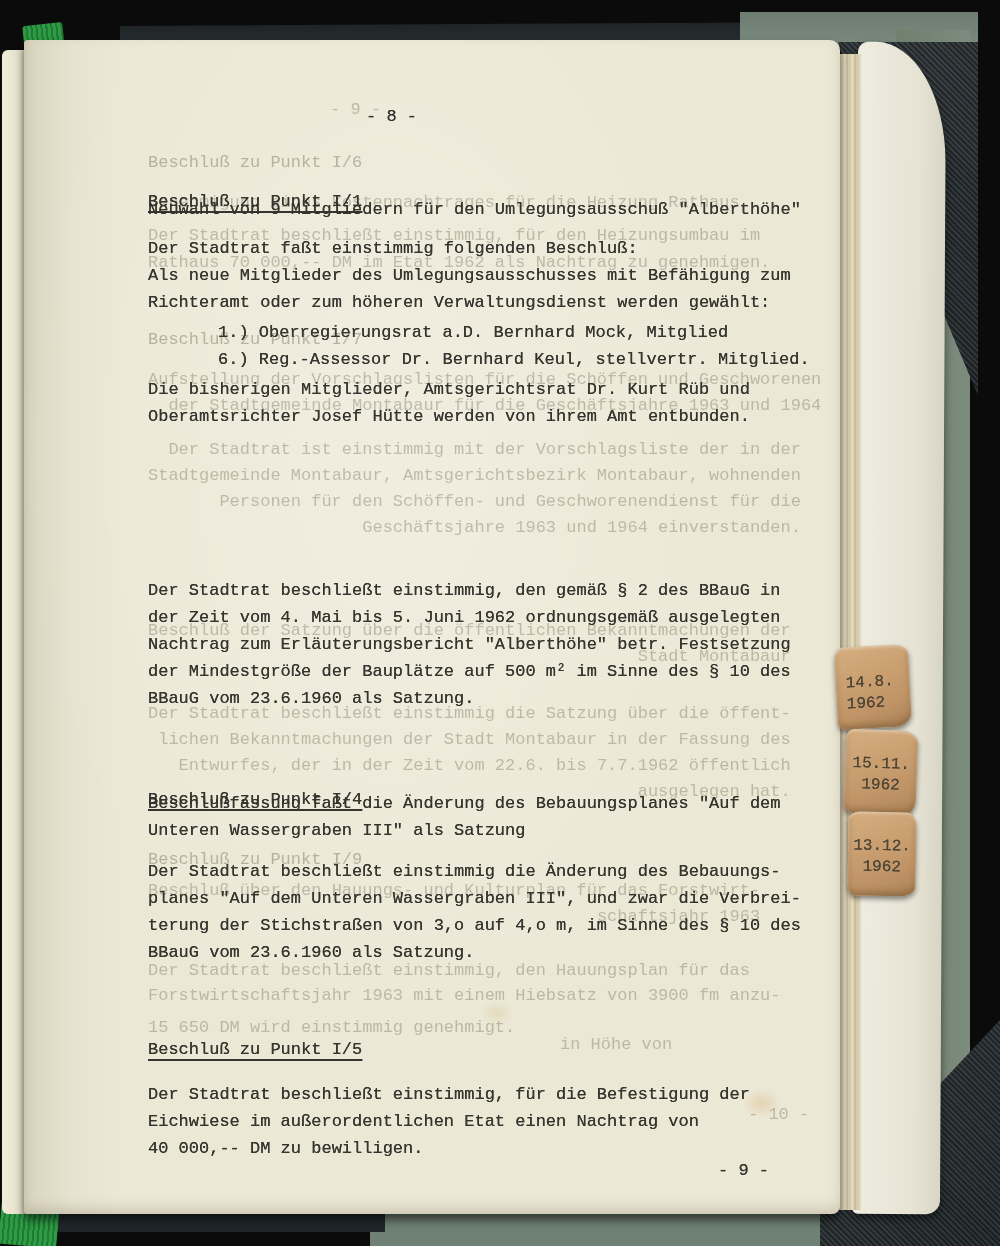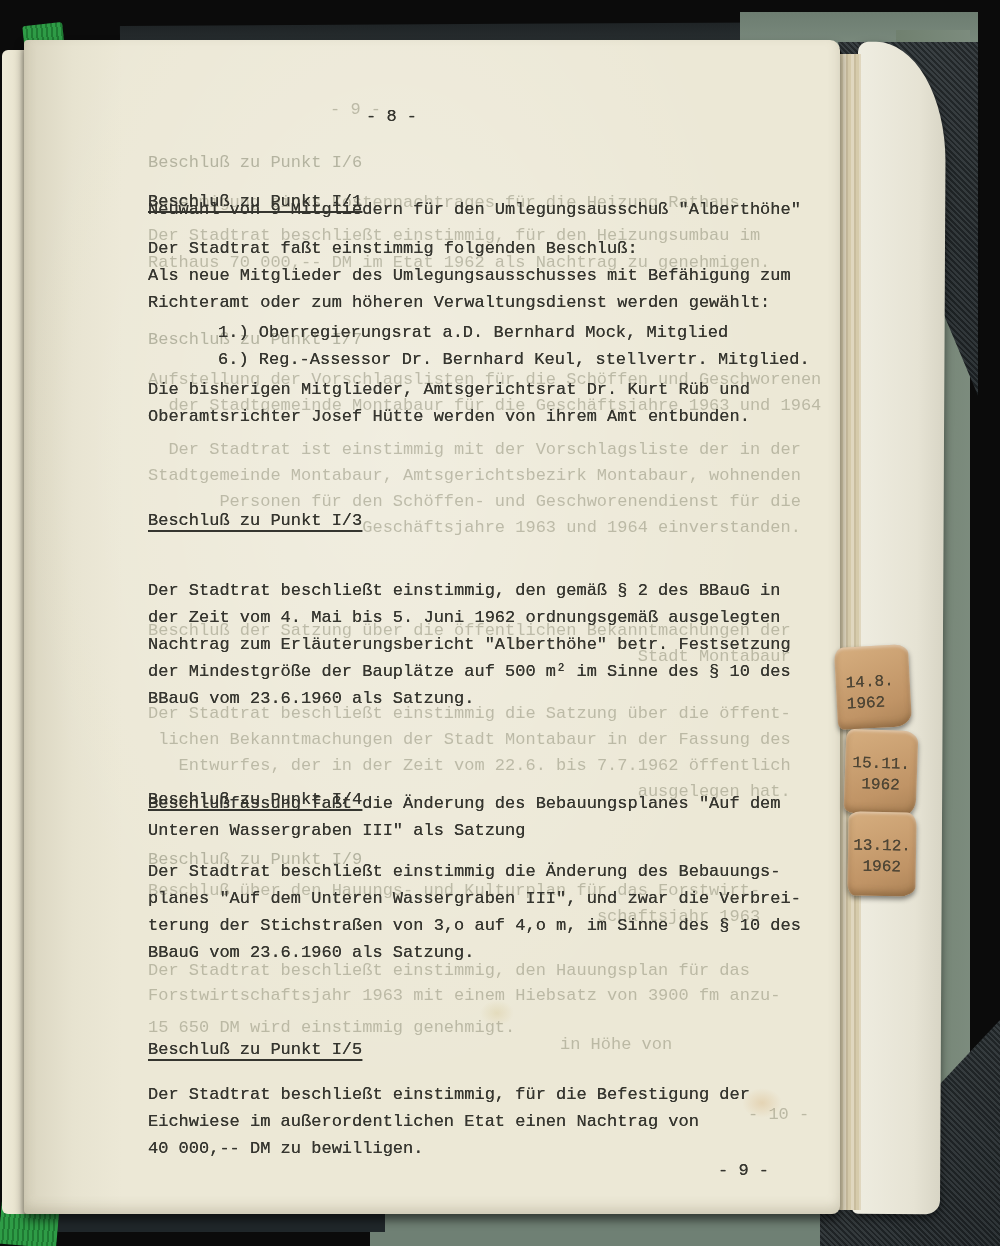--- a/index.html
+++ b/index.html
@@ -118,21 +118,20 @@
     <div class="typed heading" style="left:148px;top:162px">Beschluß zu Punkt I/1</div>
     <div class="typed" style="left:148px;top:196px">Neuwahl von 9 Mitgliedern für den Umlegungsausschuß "Alberthöhe"</div>
     <div class="typed" style="left:148px;top:235px">Der Stadtrat faßt einstimmig folgenden Beschluß:
 Als neue Mitglieder des Umlegungsausschusses mit Befähigung zum
 Richteramt oder zum höheren Verwaltungsdienst werden gewählt:</div>
     <div class="typed" style="left:218px;top:319px">1.) Oberregierungsrat a.D. Bernhard Mock, Mitglied
 6.) Reg.-Assessor Dr. Bernhard Keul, stellvertr. Mitglied.</div>
     <div class="typed" style="left:148px;top:376px">Die bisherigen Mitglieder, Amtsgerichtsrat Dr. Kurt Rüb und
 Oberamtsrichter Josef Hütte werden von ihrem Amt entbunden.</div>
 
-    <div class="typed heading" style="left:148px;top:481px">Beschluß zu Punkt I/3</div>
     <div class="typed" style="left:148px;top:577px">Der Stadtrat beschließt einstimmig, den gemäß § 2 des BBauG in
 der Zeit vom 4. Mai bis 5. Juni 1962 ordnungsgemäß ausgelegten
 Nachtrag zum Erläuterungsbericht "Alberthöhe" betr. Festsetzung
 der Mindestgröße der Bauplätze auf 500 m² im Sinne des § 10 des
 BBauG vom 23.6.1960 als Satzung.</div>
 
     <div class="typed heading" style="left:148px;top:760px">Beschluß zu Punkt I/4</div>
     <div class="typed" style="left:148px;top:790px">Beschlußfassung faßt die Änderung des Bebauungsplanes "Auf dem
 Unteren Wassergraben III" als Satzung</div>
     <div class="typed" style="left:148px;top:858px">Der Stadtrat beschließt einstimmig die Änderung des Bebauungs-

